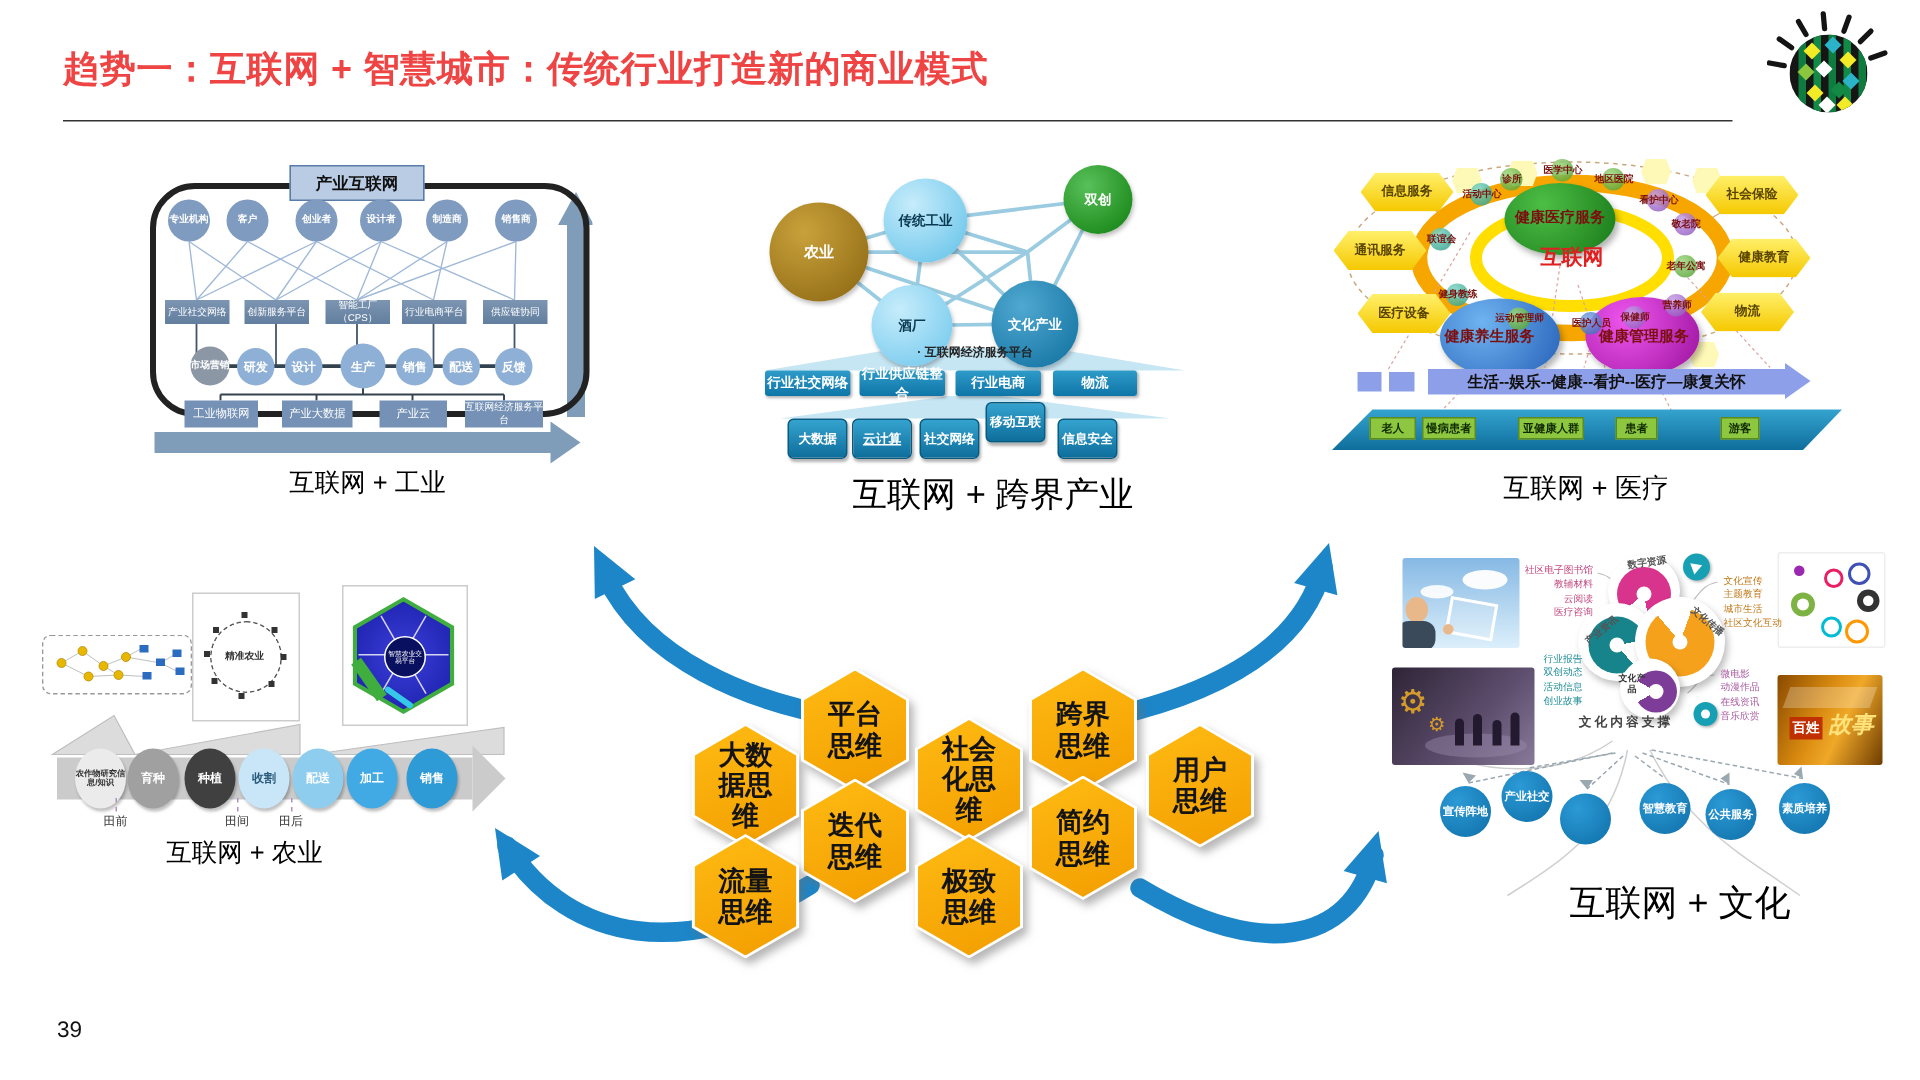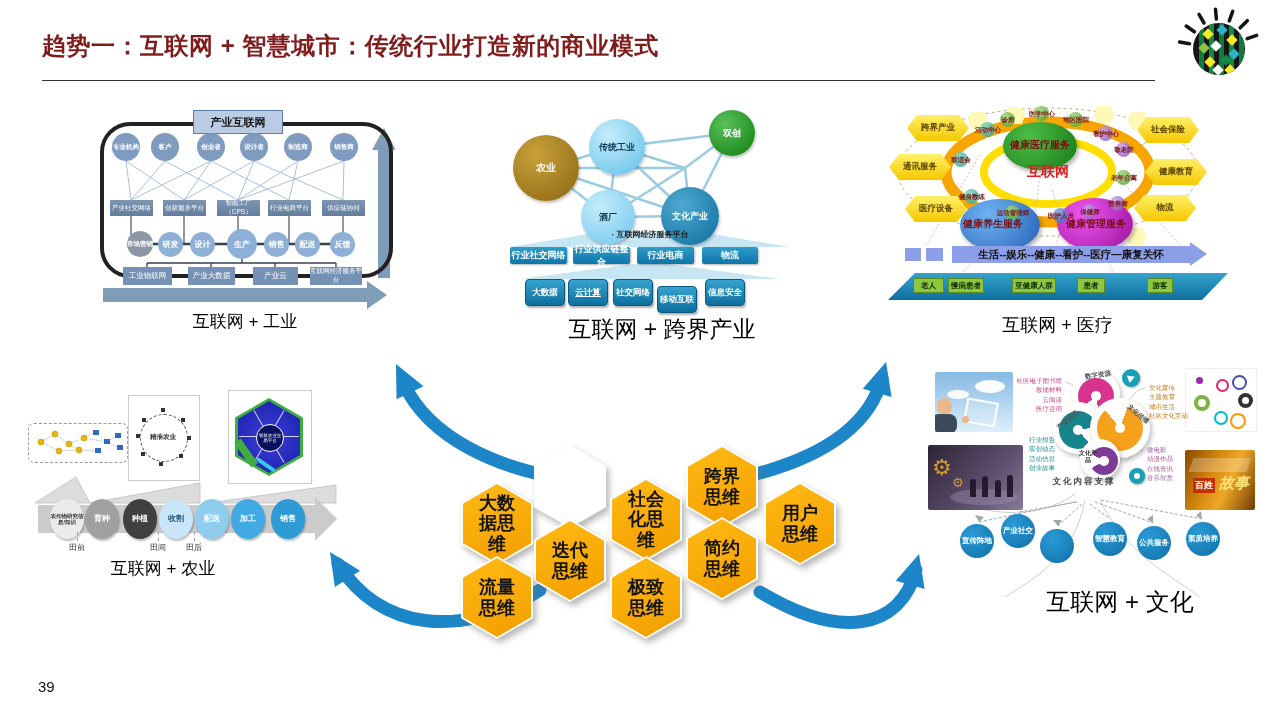--- a/index.html
+++ b/index.html
@@ -44,21 +44,21 @@
   .thex .w{position:absolute;inset:0;background:#fff;}
   .thex .o{position:absolute;inset:2px;background:linear-gradient(160deg,#FFBA13,#F29E00);
            display:flex;align-items:center;justify-content:center;}
   .thex .t{width:44px;text-align:center;font-size:18px;font-weight:bold;color:#141414;line-height:1.12;}
 </style>
 </head>
 <body>
 
 <div class="slide">
 
-  <div class="abs" style="left:42px;top:30px;font-size:24px;font-weight:bold;letter-spacing:.5px;color:#7f1d1d;">趋势一：互联网 + 智慧城市：传统行业打造新的商业模式</div>
+  <div class="abs" style="left:42px;top:30px;font-size:24px;font-weight:bold;letter-spacing:.5px;color:#ef4444;">趋势一：互联网 + 智慧城市：传统行业打造新的商业模式</div>
   <div class="abs" style="left:42px;top:80px;width:1113px;height:0;border-top:1.5px solid #333;"></div>
 
   <svg class="abs" style="left:1178px;top:2px;" width="84" height="80">
     <g stroke="#141414" stroke-width="3.5" stroke-linecap="round">
       <line x1="11.5" y1="41.8" x2="1.6" y2="40.0"></line>
         <line x1="16.4" y1="29.8" x2="8.2" y2="24.0"></line>
       <line x1="26" y1="21" x2="21" y2="12.4"></line>
         <line x1="38.4" y1="17.1" x2="37.5" y2="7.2"></line>
       <line x1="51.3" y1="18.8" x2="54.7" y2="9.4"></line>
         <line x1="62.2" y1="25.8" x2="69.3" y2="18.7"></line>
@@ -195,21 +195,21 @@
     <div class="abs flex circ co-bubble" style="left:76px;top:90px;width:54px;height:54px;font-size:9px;background:radial-gradient(circle at 35% 30%,#C6ECFB,#6CC6EC);color:#0A3A52;">酒厂</div>
     <div class="abs flex circ co-bubble" style="left:156px;top:87px;width:58px;height:58px;font-size:9px;background:radial-gradient(circle at 35% 30%,#4FA8D0,#0E6E9E);">文化产业</div>
     <div class="abs cap" style="left:70px;top:129px;width:150px;font-size:8px;font-weight:bold;color:#222;">· 互联网经济服务平台</div>
     <div class="abs flex co-box1" style="left:5px;top:147px;width:57px;">行业社交网络</div>
     <div class="abs flex co-box1" style="left:68px;top:147px;width:57px;">行业供应链整合</div>
     <div class="abs flex co-box1" style="left:132px;top:147px;width:57px;">行业电商</div>
     <div class="abs flex co-box1" style="left:197px;top:147px;width:56px;">物流</div>
     <div class="abs flex co-box2" style="left:20px;top:179px;width:38px;">大数据</div>
     <div class="abs flex co-box2" style="left:63px;top:179px;width:38px;text-decoration:underline;">云计算</div>
     <div class="abs flex co-box2" style="left:108px;top:179px;width:38px;">社交网络</div>
-    <div class="abs flex co-box2" style="left:152px;top:186px;width:38px;">移动互联</div>
+    <div class="abs flex co-box2" style="left:152px;top:168px;width:38px;">移动互联</div>
     <div class="abs flex co-box2" style="left:200px;top:179px;width:38px;">信息安全</div>
     <div class="abs cap" style="left:12px;top:214px;width:290px;font-size:23px;">互联网 + 跨界产业</div>
   </div>
 
   <div class="abs" style="left:880px;top:95px;width:355px;height:245px;">
     <svg class="abs" style="left:0;top:0;" width="355" height="245">
       <defs>
         <linearGradient id="tealGrad" x1="0" y1="0" x2="0" y2="1">
           <stop offset="0" stop-color="#35A3CF"></stop>
             <stop offset="1" stop-color="#0E6E9C"></stop>
@@ -239,21 +239,21 @@
       <polygon points="35,178 348,178 322,205 8,205" fill="url(#tealGrad)"></polygon>
     </svg>
     <div class="abs hexh med-hex-empty" style="left:88px;top:17px;"></div>
     <div class="abs hexh med-hex-empty" style="left:125px;top:12px;"></div>
     <div class="abs hexh med-hex-empty" style="left:214px;top:11px;"></div>
     <div class="abs hexh med-hex-empty" style="left:248px;top:17px;"></div>
     <div class="abs hexh med-hex-empty" style="left:88px;top:133px;"></div>
     <div class="abs hexh med-hex-empty" style="left:122px;top:138px;"></div>
     <div class="abs hexh med-hex-empty" style="left:211px;top:138px;"></div>
     <div class="abs hexh med-hex-empty" style="left:246px;top:133px;"></div>
-    <div class="abs flex hexh med-hex" style="left:27px;top:20px;">跨界产业</div>
+    <div class="abs flex hexh med-hex" style="left:27px;top:20px;">信息服务</div>
     <div class="abs flex hexh med-hex" style="left:9px;top:59px;">通讯服务</div>
     <div class="abs flex hexh med-hex" style="left:25px;top:101px;">医疗设备</div>
     <div class="abs flex hexh med-hex" style="left:257px;top:22px;">社会保险</div>
     <div class="abs flex hexh med-hex" style="left:265px;top:64px;">健康教育</div>
     <div class="abs flex hexh med-hex" style="left:254px;top:100px;">物流</div>
     <div class="abs circ" style="left:123px;top:27px;width:74px;height:48px;background:radial-gradient(circle at 35% 30%,#4CBE45,#187818);box-shadow:2px 3px 4px rgba(0,0,0,.3);"></div>
     <div class="abs circ" style="left:80px;top:104px;width:80px;height:52px;background:radial-gradient(circle at 35% 30%,#6FB3F0,#2560B8);box-shadow:2px 3px 4px rgba(0,0,0,.3);"></div>
     <div class="abs circ" style="left:177px;top:103px;width:76px;height:52px;background:radial-gradient(circle at 35% 30%,#EE55EE,#99119B);box-shadow:2px 3px 4px rgba(0,0,0,.3);"></div>
     <div class="abs flex" style="left:134px;top:69px;width:68px;height:16px;color:#E02020;font-size:14px;font-weight:bold;">互联网</div>
     <div class="msvc" style="left:118px;top:43px;">健康医疗服务</div>
@@ -498,20 +498,23 @@
   </div>
 
   <div class="thex" style="left:461px;top:482px;">
       <div class="w hexv"></div>
       <div class="o hexv">
         <span class="t">大数据思维</span>
       </div>
     </div>
   <div class="thex" style="left:534px;top:445px;">
       <div class="w hexv"></div>
+      <div class="o hexv">
+        <span class="t">平台思维</span>
+      </div>
     </div>
   <div class="thex" style="left:610px;top:478px;">
       <div class="w hexv"></div>
       <div class="o hexv">
         <span class="t">社会化思维</span>
       </div>
     </div>
   <div class="thex" style="left:686px;top:445px;">
       <div class="w hexv"></div>
       <div class="o hexv">

